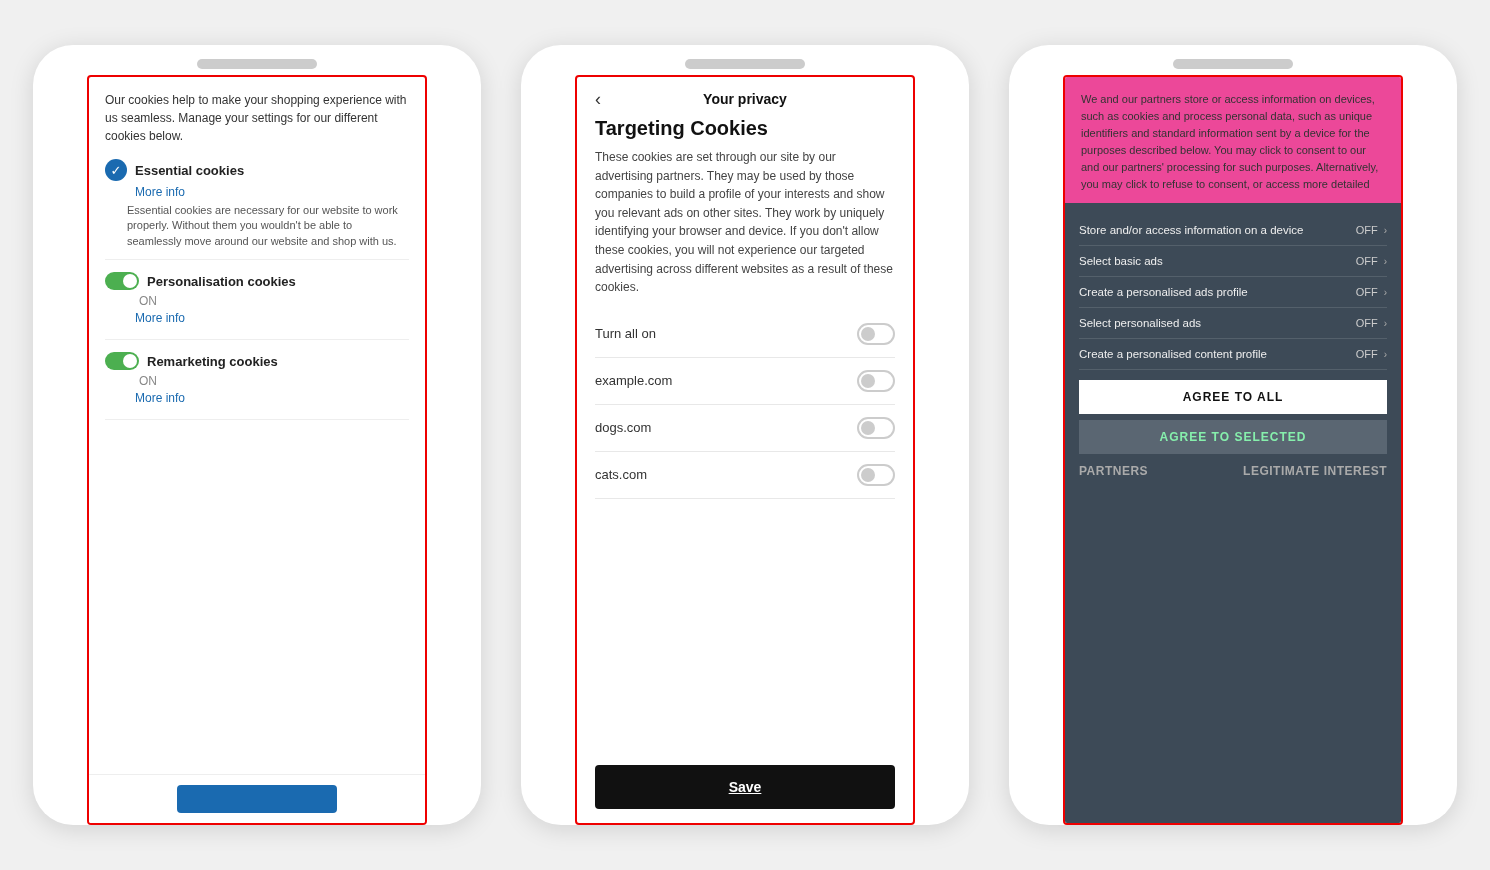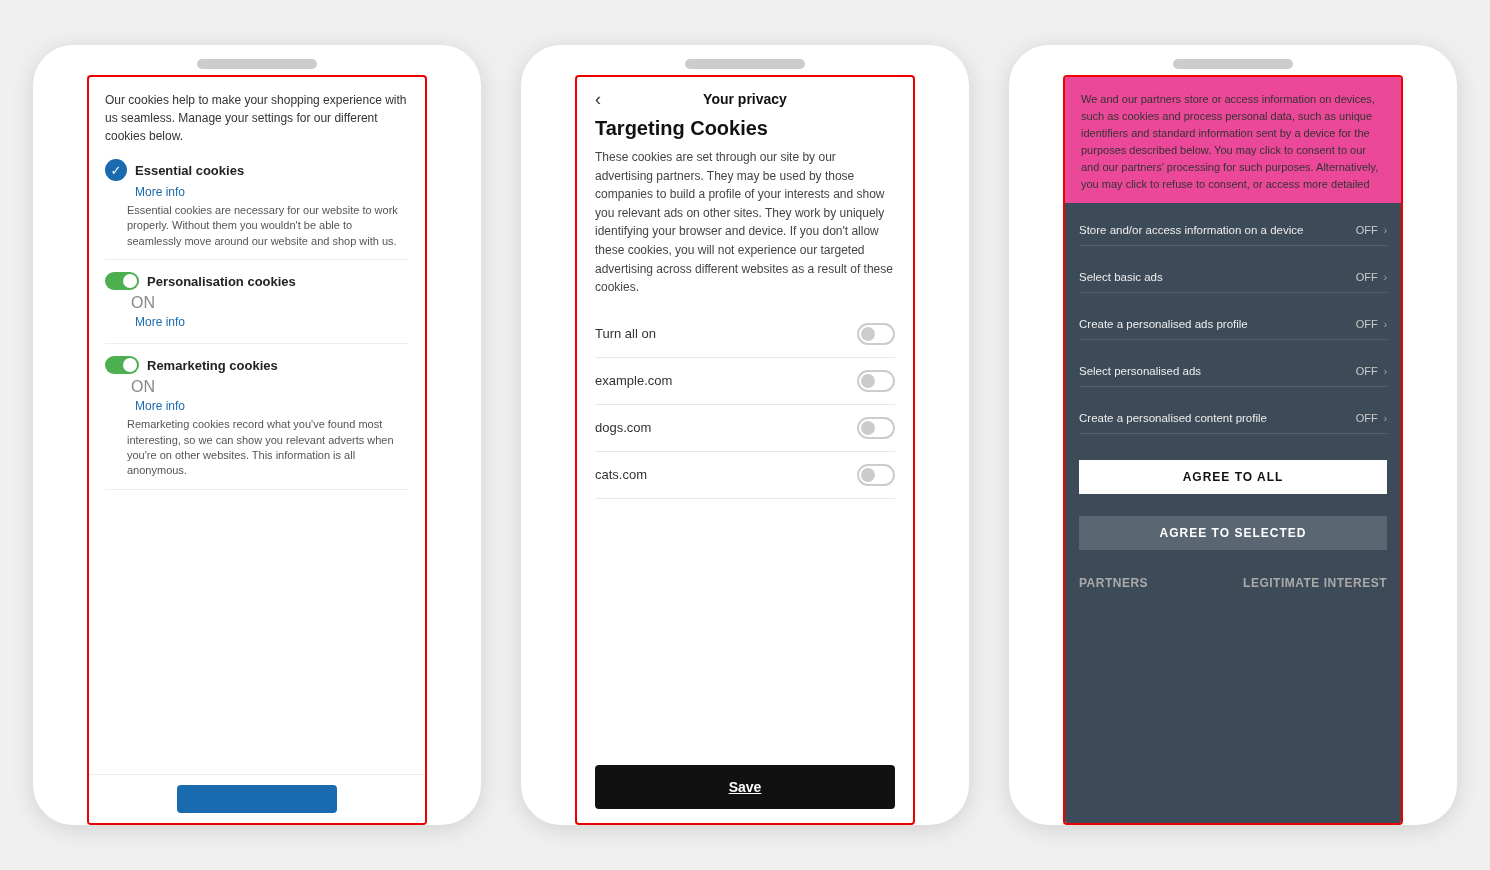--- a/index.html
+++ b/index.html
@@ -101,23 +101,23 @@
       font-weight: bold;
       color: #222;
     }
     .p1-more-info {
       font-size: 12px;
       color: #1a6ab0;
       margin-left: 30px;
       margin-bottom: 4px;
     }
     .p1-on-label {
-      font-size: 16px;
+      font-size: 12px;
       color: #888;
-      margin-left: 26px;
+      margin-left: 34px;
       margin-bottom: 3px;
     }
     .p1-desc {
       font-size: 11px;
       color: #555;
       line-height: 1.4;
       margin-left: 22px;
     }
     .p1-footer {
       padding: 10px 16px;
@@ -232,21 +232,21 @@
       font-size: 11px;
       color: #333;
       line-height: 1.55;
     }
     .p3-dark-section {
       background: #3d4a57;
       flex: 1;
       padding: 12px 14px;
       display: flex;
       flex-direction: column;
-      gap: 16px;
+      gap: 0;
     }
     .p3-item {
       display: flex;
       align-items: center;
       justify-content: space-between;
       padding: 9px 0;
       border-bottom: 1px solid rgba(255,255,255,0.12);
     }
     .p3-item-label {
       font-size: 11.5px;
@@ -270,21 +270,21 @@
       text-align: center;
       padding: 10px 0;
       font-size: 12px;
       font-weight: bold;
       letter-spacing: 1px;
       cursor: pointer;
     }
     .p3-agree-selected {
       margin-top: 6px;
       background: #5a6672;
-      color: #ffffff;
+      color: #86efac;
       text-align: center;
       padding: 10px 8px;
       font-size: 12px;
       font-weight: bold;
       letter-spacing: 1px;
       cursor: pointer;
     }
     .p3-footer {
       display: flex;
       justify-content: space-between;
@@ -325,21 +325,20 @@
         <div class="p1-more-info">More info</div>
       </div>
 
       <div class="p1-section">
         <div class="p1-section-header">
           <div class="p1-toggle"></div>
           <span class="p1-section-title">Remarketing cookies</span>
         </div>
         <div class="p1-on-label">ON</div>
         <div class="p1-more-info">More info</div>
-        <p class="p1-desc">Remarketing cookies record what you've found most interesting, so we can show you relevant adverts when you're on other websites. This information is all anonymous.</p>
       </div>
     </div>
     <div class="p1-footer">
       <div class="p1-footer-btn"></div>
     </div>
   </div>
 </div>
 
 <div class="phone">
   <div class="phone-notch"></div>

